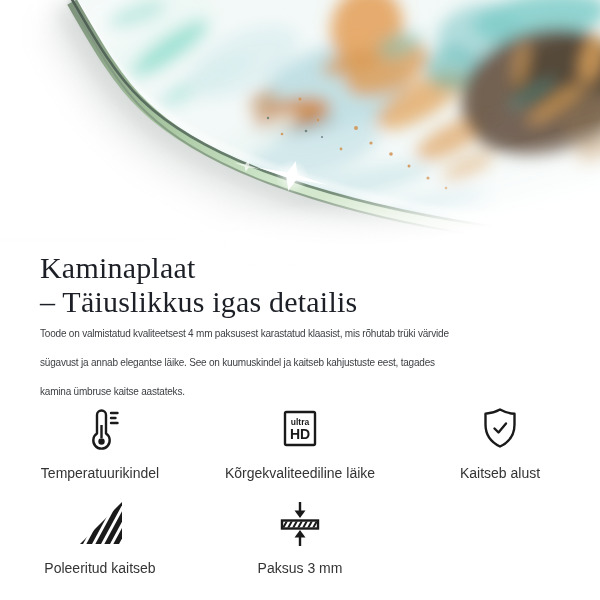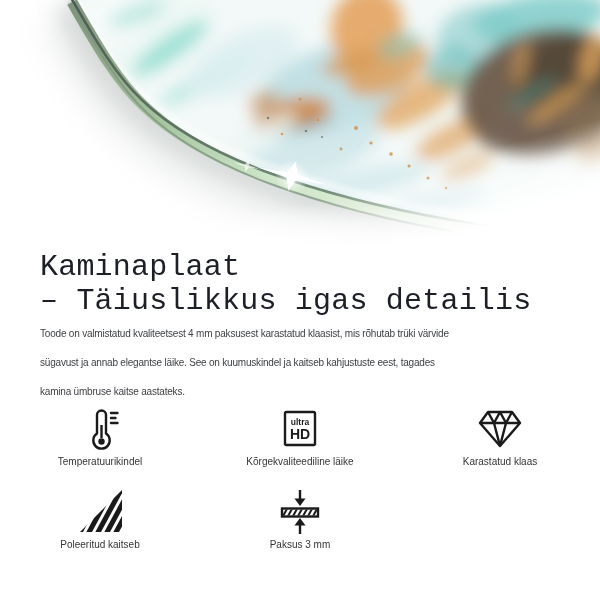--- a/index.html
+++ b/index.html
@@ -5,37 +5,37 @@
   html,body{margin:0;padding:0;}
   body{
     width:600px;height:600px;position:relative;overflow:hidden;
     background:#ffffff;
     font-family:"Liberation Sans",sans-serif;
   }
   .hero{position:absolute;top:0;left:0;width:600px;height:270px;}
   .hero svg{display:block;}
   .heading{
     position:absolute;left:40px;top:231px;
-    font-family:Liberation Mono, monospace;
+    font-family:Liberation Serif, serif;
     font-size:30px;line-height:33.5px;font-weight:400;
     color:#1c1f26;letter-spacing:0.2px;white-space:pre;
   }
   .desc{
     position:absolute;left:40px;top:309px;
     font-size:10px;line-height:29px;color:#3c3f43;
     letter-spacing:-0.2px;white-space:pre;
   }
   .features{
     position:absolute;left:0;top:405px;width:600px;
     display:grid;grid-template-columns:repeat(3,200px);row-gap:20px;
   }
-  .feature{display:flex;flex-direction:column;align-items:center;}
+  .feature{display:flex;flex-direction:column;align-items:center;gap:12px;}
   .icon-box{height:48px;width:60px;display:flex;align-items:center;justify-content:center;}
   .icon-box svg{display:block;}
-  .feature-label{font-size:10px;color:#343434;margin-top:2px;line-height:13px;}
+  .feature-label{font-size:14px;color:#343434;margin-top:2px;line-height:13px;}
   .ic{stroke:#1a1a1a;fill:none;stroke-width:2.4;}
   .icf{fill:#1a1a1a;stroke:none;}
   svg text.badge{font-family:"Liberation Sans",sans-serif;fill:#1a1a1a;}
 </style>
 </head>
 <body>
 
 <div class="hero">
 <svg width="600" height="270" viewBox="0 0 600 270" xmlns="http://www.w3.org/2000/svg">
   <defs>
@@ -200,36 +200,30 @@
     <div class="icon-box">
       <svg width="48" height="48" viewBox="0 0 48 48">
         <rect class="ic" x="9" y="7" width="30" height="33" rx="1.5" stroke-width="2.6"></rect>
         <text class="badge" x="24" y="19.5" text-anchor="middle" font-size="8.5" font-weight="700">ultra</text>
         <text class="badge" x="24" y="34" text-anchor="middle" font-size="14" font-weight="700">HD</text>
       </svg>
     </div>
     <div class="feature-label">Kõrgekvaliteediline läike</div>
   </div>
 
-
-  <div class="feature">
-    <div class="icon-box">
-      <svg width="48" height="48" viewBox="0 0 48 48">
-        <g class="ic" stroke-width="2" stroke-linejoin="round">
-          <path d="M12,7 L36,7 L44,18 L24,41 L4,18 Z"></path>
-          <path d="M4,18 H44"></path>
-          <path d="M12,7 L18,18 L24,41"></path>
-          <path d="M36,7 L30,18 L24,41"></path>
-          <path d="M24,7 L18,18"></path>
-          <path d="M24,7 L30,18"></path>
-        </g>
-      </svg>
-    </div>
-    <div class="feature-label">Karastatud klaas</div>
-  </div>
+  <div class="feature">
+    <div class="icon-box">
+      <svg width="48" height="48" viewBox="0 0 48 48">
+        <path class="ic" stroke-linejoin="round" d="M24,4.5 C28.5,7 33.5,8.3 38.5,8.8 V19.5 C38.5,30 32.8,37.3 24,41.5 C15.2,37.3 9.5,30 9.5,19.5 V8.8 C14.5,8.3 19.5,7 24,4.5 Z"></path>
+        <path class="ic" stroke-linecap="round" stroke-linejoin="round" d="M18.5,23.5 L22.5,27.5 L30,18.5"></path>
+      </svg>
+    </div>
+    <div class="feature-label">Kaitseb alust</div>
+  </div>
+
 
   <div class="feature">
     <div class="icon-box">
       <svg width="48" height="48" viewBox="0 0 48 48">
         <clipPath id="triClip">
             <path d="M4,44 L46,44 L46,2 Z"></path>
           </clipPath>
         <g clip-path="url(#triClip)" stroke="#1a1a1a" stroke-width="5">
           <line x1="2" y1="48" x2="28" y2="0"></line>
           <line x1="11" y1="48" x2="37" y2="0"></line>

